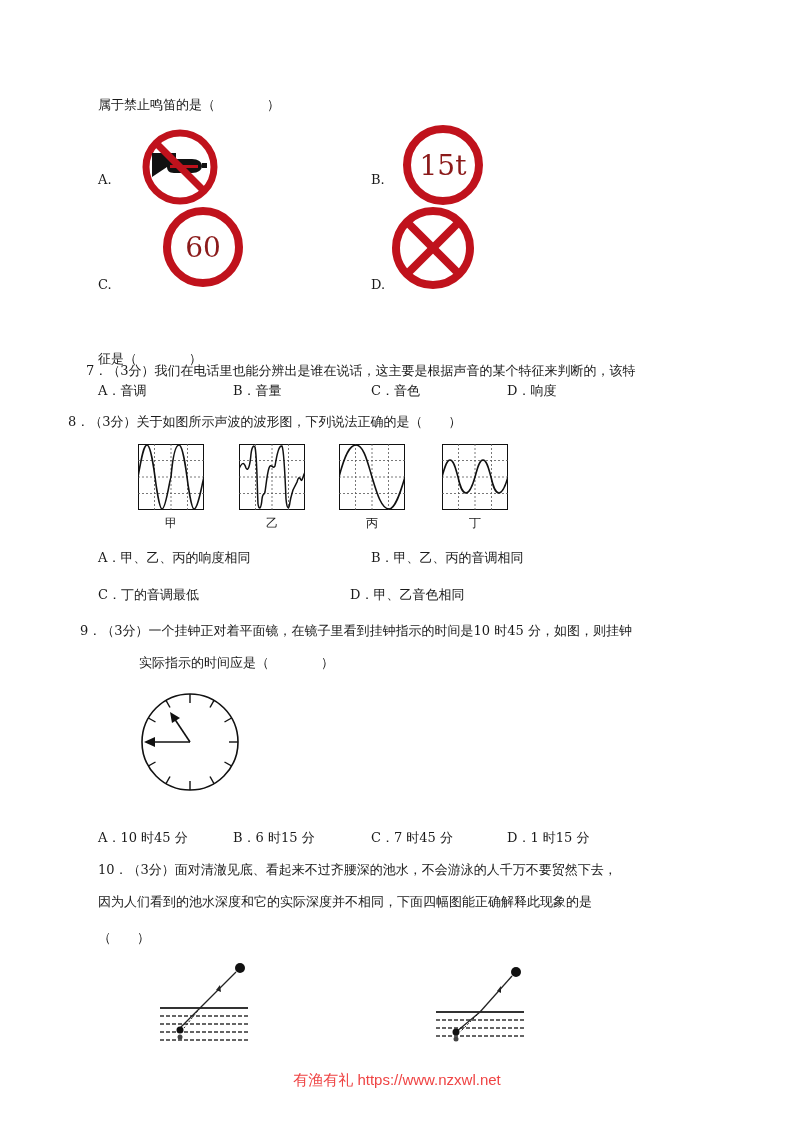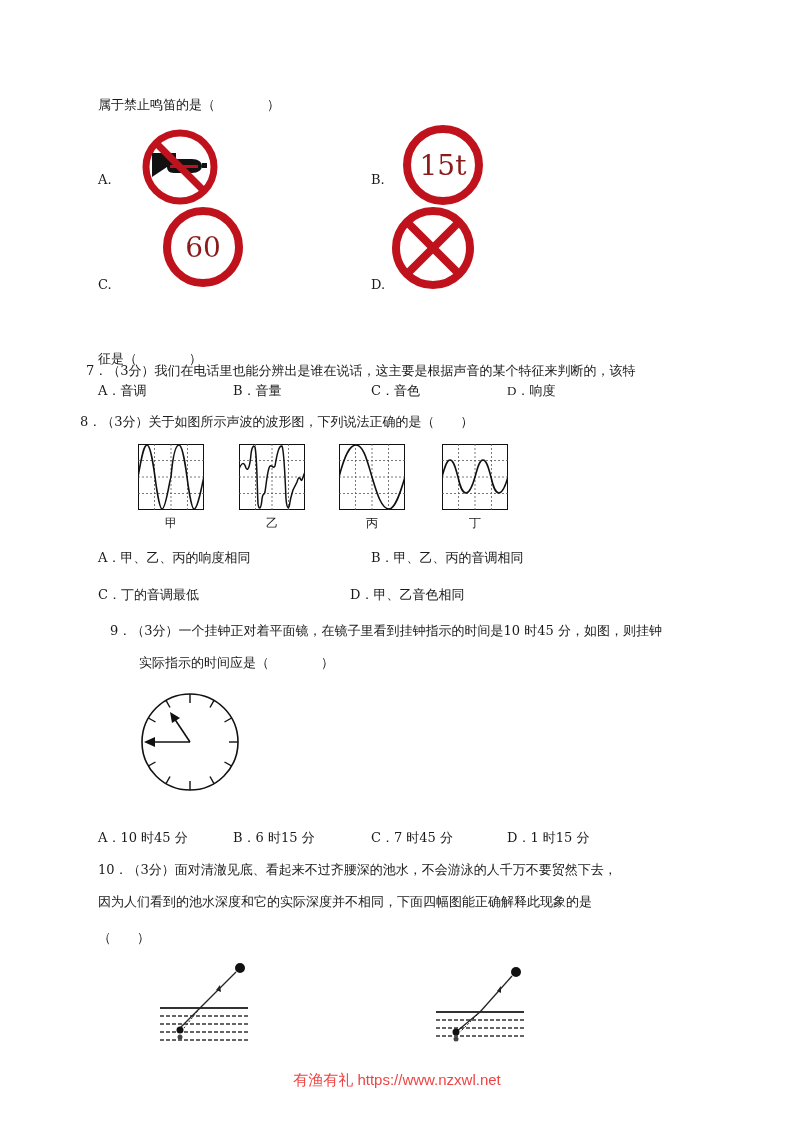--- a/index.html
+++ b/index.html
@@ -43,23 +43,23 @@
   <circle cx="43" cy="43" r="37" fill="#fff" stroke="#c0121c" stroke-width="8"></circle>
   <line x1="17" y1="17" x2="69" y2="69" stroke="#c0121c" stroke-width="8"></line>
   <line x1="69" y1="17" x2="17" y2="69" stroke="#c0121c" stroke-width="8"></line>
 </svg>
 
 <div class="abs" style="left:86px;top:318px;margin-top:44px;">7．（3分）我们在电话里也能分辨出是谁在说话，这主要是根据声音的某个特征来判断的，该特</div>
 <div class="abs" style="left:98px;top:350px;">征是（　　　　）</div>
 <div class="abs" style="left:98px;top:382px;">A．音调</div>
 <div class="abs" style="left:233px;top:382px;">B．音量</div>
 <div class="abs" style="left:371px;top:382px;">C．音色</div>
-<div class="abs" style="left:507px;top:382px;font-family:Liberation Serif, serif;">D．响度</div>
+<div class="abs" style="left:507px;top:382px;">D．响度</div>
 
-<div class="abs" style="left:80px;top:413px;">8．（3分）关于如图所示声波的波形图，下列说法正确的是（　　）</div>
+<div class="abs" style="left:68px;top:413px;">8．（3分）关于如图所示声波的波形图，下列说法正确的是（　　）</div>
 
 <svg class="scope" style="left:138px;top:444px;" viewBox="0 0 66 66">
   <rect x="0.5" y="0.5" width="65" height="65" fill="#fff" stroke="#111"></rect>
   <g stroke="#555" stroke-dasharray="2,2" stroke-width="0.8">
     <line x1="16.5" y1="0" x2="16.5" y2="66"></line>
       <line x1="33" y1="0" x2="33" y2="66"></line>
       <line x1="49.5" y1="0" x2="49.5" y2="66"></line>
     <line x1="0" y1="16.5" x2="66" y2="16.5"></line>
       <line x1="0" y1="33" x2="66" y2="33"></line>
       <line x1="0" y1="49.5" x2="66" y2="49.5"></line>
@@ -108,21 +108,21 @@
   </g>
   <path d="M0 33 C3 22 5 16 8 16 C12 16 14 26 16 33 C18 42 20 49 24 49 C28 49 31 40 33 33 C35 26 37 16 41 16 C45 16 47 26 49 33 C51 42 53 49 57 49 C61 49 64 40 66 33" fill="none" stroke="#111" stroke-width="1.6"></path>
 </svg>
 <div class="wave-label" style="left:469px;top:515px;">丁</div>
 
 <div class="abs" style="left:98px;top:549px;">A．甲、乙、丙的响度相同</div>
 <div class="abs" style="left:371px;top:549px;">B．甲、乙、丙的音调相同</div>
 <div class="abs" style="left:98px;top:586px;">C．丁的音调最低</div>
 <div class="abs" style="left:350px;top:586px;">D．甲、乙音色相同</div>
 
-<div class="abs" style="left:80px;top:622px;margin-left:30px;">9．（3分）一个挂钟正对着平面镜，在镜子里看到挂钟指示的时间是10 时45 分，如图，则挂钟</div>
+<div class="abs" style="left:80px;top:622px;">9．（3分）一个挂钟正对着平面镜，在镜子里看到挂钟指示的时间是10 时45 分，如图，则挂钟</div>
 <div class="abs" style="left:98px;top:654px;margin-left:41px;">实际指示的时间应是（　　　　）</div>
 
 <svg class="sign" style="left:139px;top:691px;" width="102" height="102" viewBox="0 0 102 102">
   <circle cx="51" cy="51" r="48" fill="#fff" stroke="#111" stroke-width="1.6"></circle>
   <g stroke="#111" stroke-width="1.4">
     <line x1="51" y1="3" x2="51" y2="12"></line>
     <line x1="75" y1="9.4" x2="71" y2="16.5"></line>
     <line x1="92.6" y1="27" x2="85.5" y2="31"></line>
     <line x1="99" y1="51" x2="90" y2="51"></line>
     <line x1="92.6" y1="75" x2="85.5" y2="71"></line>

